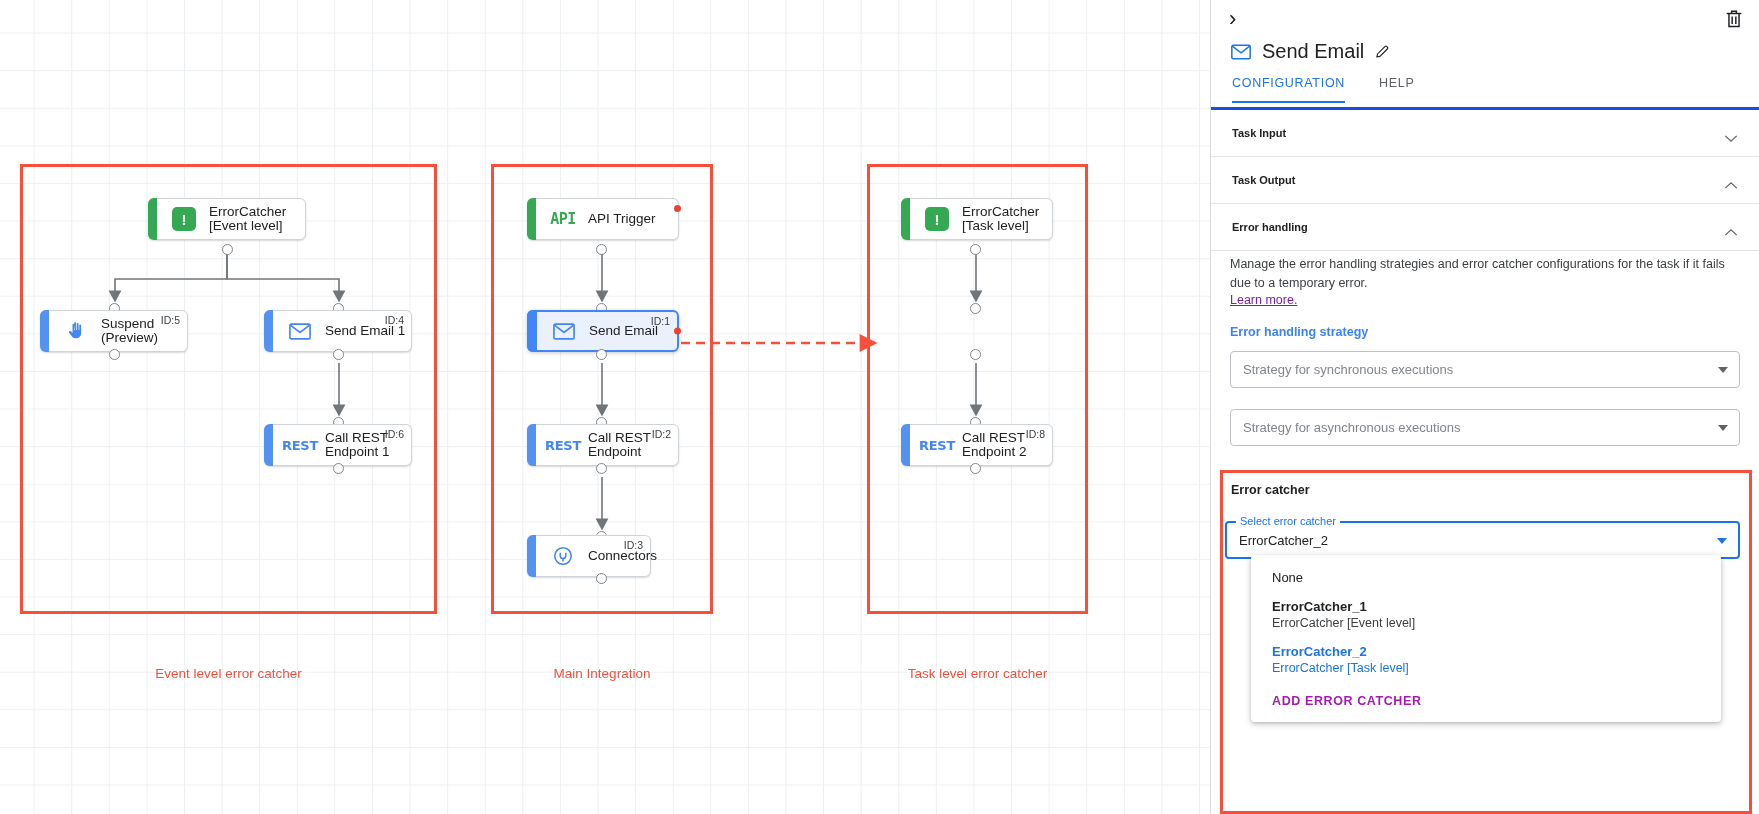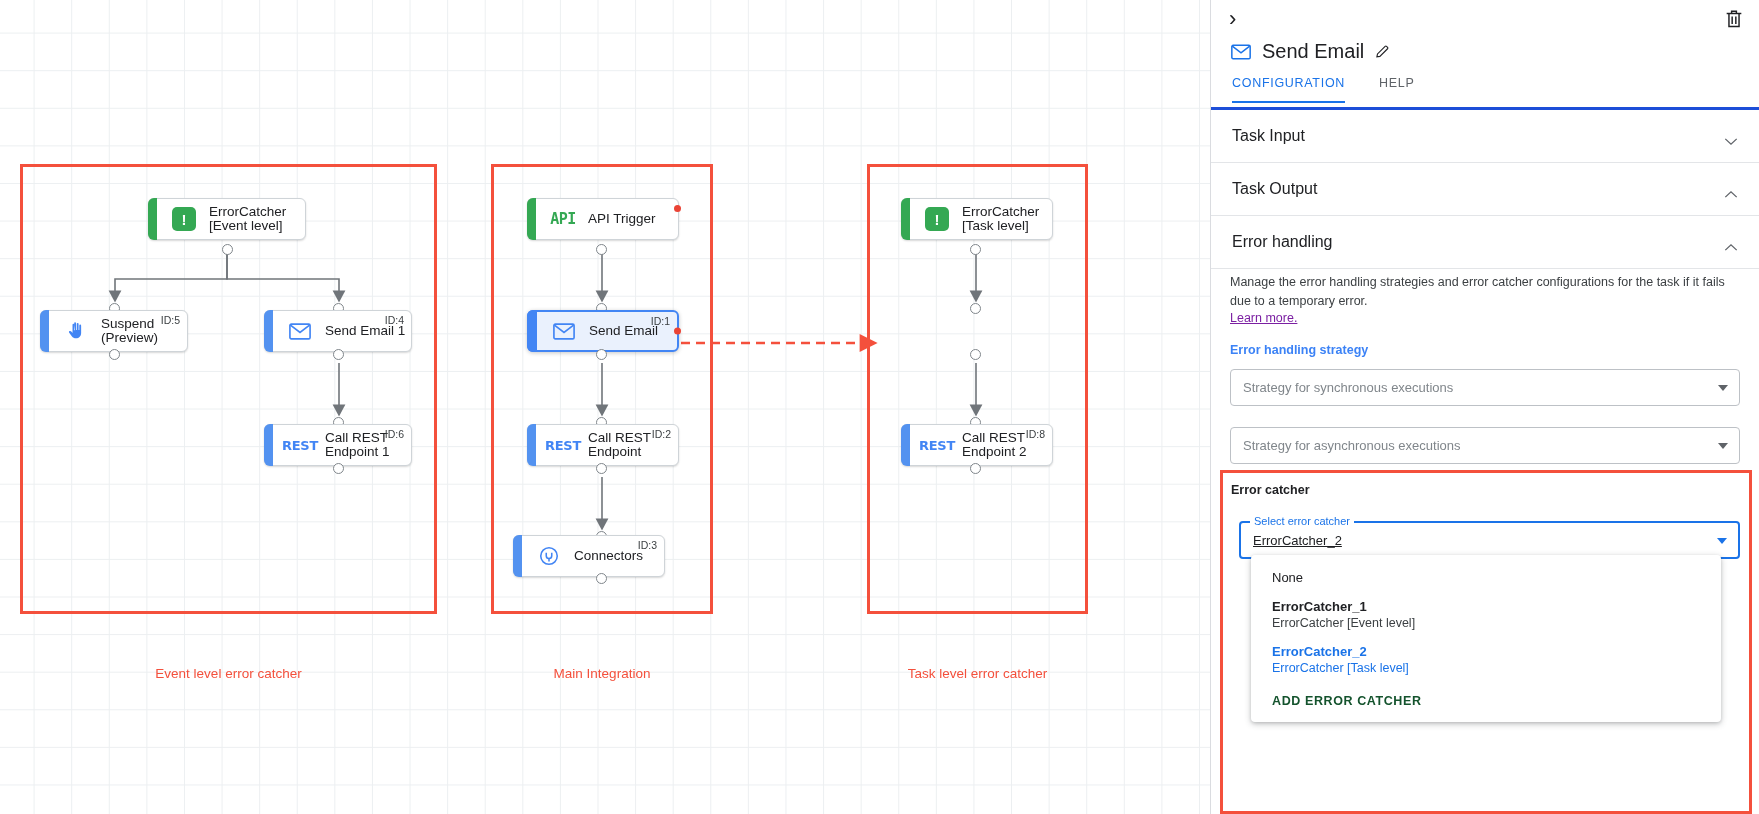--- a/index.html
+++ b/index.html
@@ -128,21 +128,21 @@
     position: absolute; top: 0; font-size: 12.5px; letter-spacing: 0.7px;
     color: #5f6368; cursor: pointer; padding-bottom: 11px;
   }
   .tab.active { color: #1a73e8; border-bottom: 2.5px solid #1a73e8; }
 
   .section {
     position: relative; border-bottom: 1px solid #e3e5e8;
     padding: 17px 21px; display: flex; align-items: center;
     justify-content: space-between; cursor: pointer;
   }
-  .section .stitle { font-size: 16px; color: #202124; font-weight: normal; }
+  .section .stitle { font-size: 11px; color: #202124; font-weight: bold; }
   .caret { width: 14px; height: 9px; }
 
   .sect-body { padding: 0 19px 0 19px; }
   .desc { font-size: 12.5px; color: #3c4043; line-height: 19px; margin-top: 4px; }
   .learn { color: #7b1fa2; text-decoration: underline; cursor: pointer; font-size: 12.5px; }
   .fieldlabel { font-size: 12.5px; color: #3b82f6; font-weight: bold; margin-top: 18px; }
 
   .select {
     position: relative; height: 37px; margin-top: 12px;
     border: 1px solid #bdc1c6; border-radius: 4px;
@@ -153,42 +153,42 @@
     width: 0; height: 0; border-left: 5px solid transparent;
     border-right: 5px solid transparent; border-top: 6px solid #5f6368; }
 
   .errcatcher-box {
     position: absolute; left: 9px; right: 7px; top: 470px; bottom: 0px;
     border: 3px solid #f4503c;
   }
   .ec-label { position: absolute; left: 8px; top: 10px; font-size: 12.5px; color: #202124; font-weight: bold; }
 
   .select.focused {
-    position: absolute; left: 16px; right: 9px; top: 36px;
-    border: 2px solid #1a73e8; color: #202124; height: 38px; text-decoration: underline;
+    position: absolute; left: 2px; right: 9px; top: 36px;
+    border: 2px solid #1a73e8; color: #202124; height: 38px;
   }
   .select.focused .legend {
     position: absolute; left: 9px; top: -8px; background: #fff; padding: 0 4px;
     font-size: 11px; color: #1a73e8;
   }
   .select.focused .arrow { border-top-color: #1a73e8; }
 
   .menu {
     position: absolute; left: 28px; right: 28px; top: 82px;
     background: #ffffff; border-radius: 4px;
     box-shadow: 0 2px 6px rgba(60,64,67,0.3), 0 1px 3px rgba(60,64,67,0.15);
     padding: 8px 0 10px 0;
   }
   .menu-item { padding: 7px 21px; cursor: pointer; }
   .menu-item .mi-main { font-size: 13px; color: #202124; }
   .menu-item .mi-main.bold { font-weight: bold; }
   .menu-item .mi-sub  { font-size: 12.5px; color: #3c4043; margin-top: 2px; }
   .menu-item.sel .mi-main, .menu-item.sel .mi-sub { color: #1a73e8; }
   .menu-action { padding: 12px 21px 4px 21px; font-size: 12.5px; letter-spacing: 0.6px;
-                 color: #14532d; font-weight: bold; cursor: pointer; }
+                 color: #a21caf; font-weight: bold; cursor: pointer; }
 </style>
 </head>
 <body>
 
 <div id="app">
 
   <div id="canvas">
 
     <svg class="edges">
       <defs>
@@ -304,21 +304,21 @@
       <span class="glyph">
         <span class="ic-rest">REST</span>
       </span>
       <span class="nlabel">Call REST
 Endpoint</span>
       <span class="nid">ID:2</span>
     </div>
     <div class="port" style="left:596px; top:463px;"></div>
 
     <div class="port" style="left:596px; top:531px;"></div>
-    <div class="node blue" style="left:513px; top:535px; width:152px;">
+    <div class="node blue" style="left:527px; top:535px; width:124px;">
       <span class="accent"></span>
       <span class="glyph">
         <svg viewBox="0 0 24 24" width="22" height="22" fill="none" stroke="#4285f4" stroke-width="1.7">
           <circle cx="12" cy="12" r="9"></circle>
           <path d="M9 8.5v3.2a3 3 0 0 0 6 0V8.5"></path>
           <path d="M12 14.8V18"></path>
         </svg>
       </span>
       <span class="nlabel">Connectors</span>
       <span class="nid">ID:3</span>

